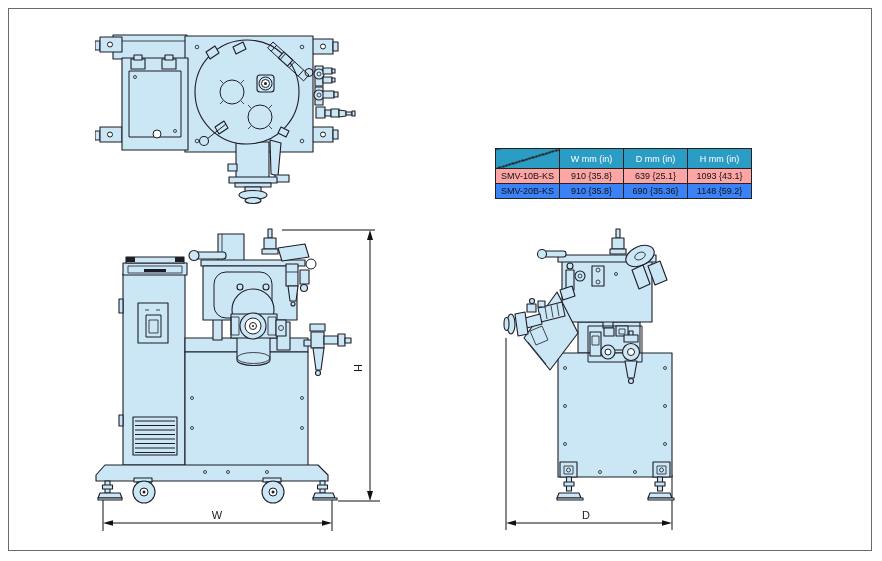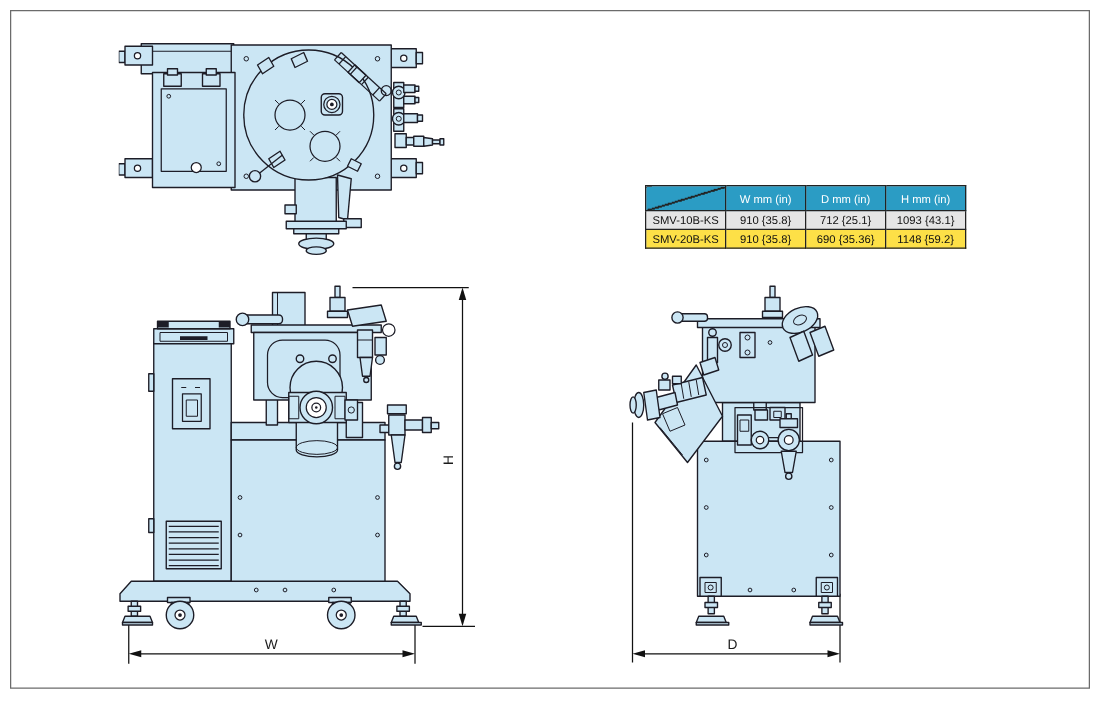--- a/index.html
+++ b/index.html
@@ -17,31 +17,31 @@
   .f{fill:var(--mf);stroke:var(--ml);stroke-width:1.1;stroke-linejoin:round;}
   .s{fill:none;stroke:var(--ml);stroke-width:1;stroke-linejoin:round;}
   .w{fill:#fff;stroke:var(--ml);stroke-width:1;}
   .k{fill:var(--ml);stroke:none;}
   .thin{stroke-width:.8;}
   .dl{stroke:#111;stroke-width:1;fill:none;}
   .ah{fill:#111;stroke:none;}
   .dt{font:11px "Liberation Sans",sans-serif;fill:#1a1a1a;}
 
   
-  .spec{position:absolute;left:516px;top:148px;border-collapse:collapse;
+  .spec{position:absolute;left:495px;top:148px;border-collapse:collapse;
         font:9px "Liberation Sans",sans-serif;table-layout:fixed;}
   .spec th,.spec td{border:1px solid #222;width:64px;text-align:center;
         padding:0;box-sizing:border-box;}
   .spec thead th{background:#2b9cc4;color:#fff;height:20px;font-weight:normal;}
   .spec thead th.corner{background:
         linear-gradient(to bottom right,
           #2b9cc4 calc(50% - .8px), #222 calc(50% - .8px),
           #222 calc(50% + .8px), #2b9cc4 calc(50% + .8px));}
-  .spec tbody td{height:15px;background:#fde047;color:#111;}
-  .spec tbody tr:first-child td{background:#e5e5e5;}
+  .spec tbody td{height:15px;background:#3b82f6;color:#111;}
+  .spec tbody tr:first-child td{background:#fca5a5;}
 </style>
 </head>
 <body>
 
 <div class="frame"></div>
 
 <svg id="topview" class="view" width="262" height="180" viewBox="0 0 262 180">
   <g>
     <rect class="f" x="18" y="8" width="74" height="24"></rect>
     <line class="s thin" x1="18" y1="14" x2="92" y2="14"></line>
@@ -386,21 +386,21 @@
       <th class="corner"></th>
       <th>W mm (in)</th>
       <th>D mm (in)</th>
       <th>H mm (in)</th>
     </tr>
   </thead>
   <tbody>
     <tr>
       <td>SMV-10B-KS</td>
       <td>910 {35.8}</td>
-      <td>712 {25.1}</td>
+      <td>639 {25.1}</td>
       <td>1093 {43.1}</td>
     </tr>
     <tr>
       <td>SMV-20B-KS</td>
       <td>910 {35.8}</td>
       <td>690 {35.36}</td>
       <td>1148 {59.2}</td>
     </tr>
   </tbody>
 </table>

